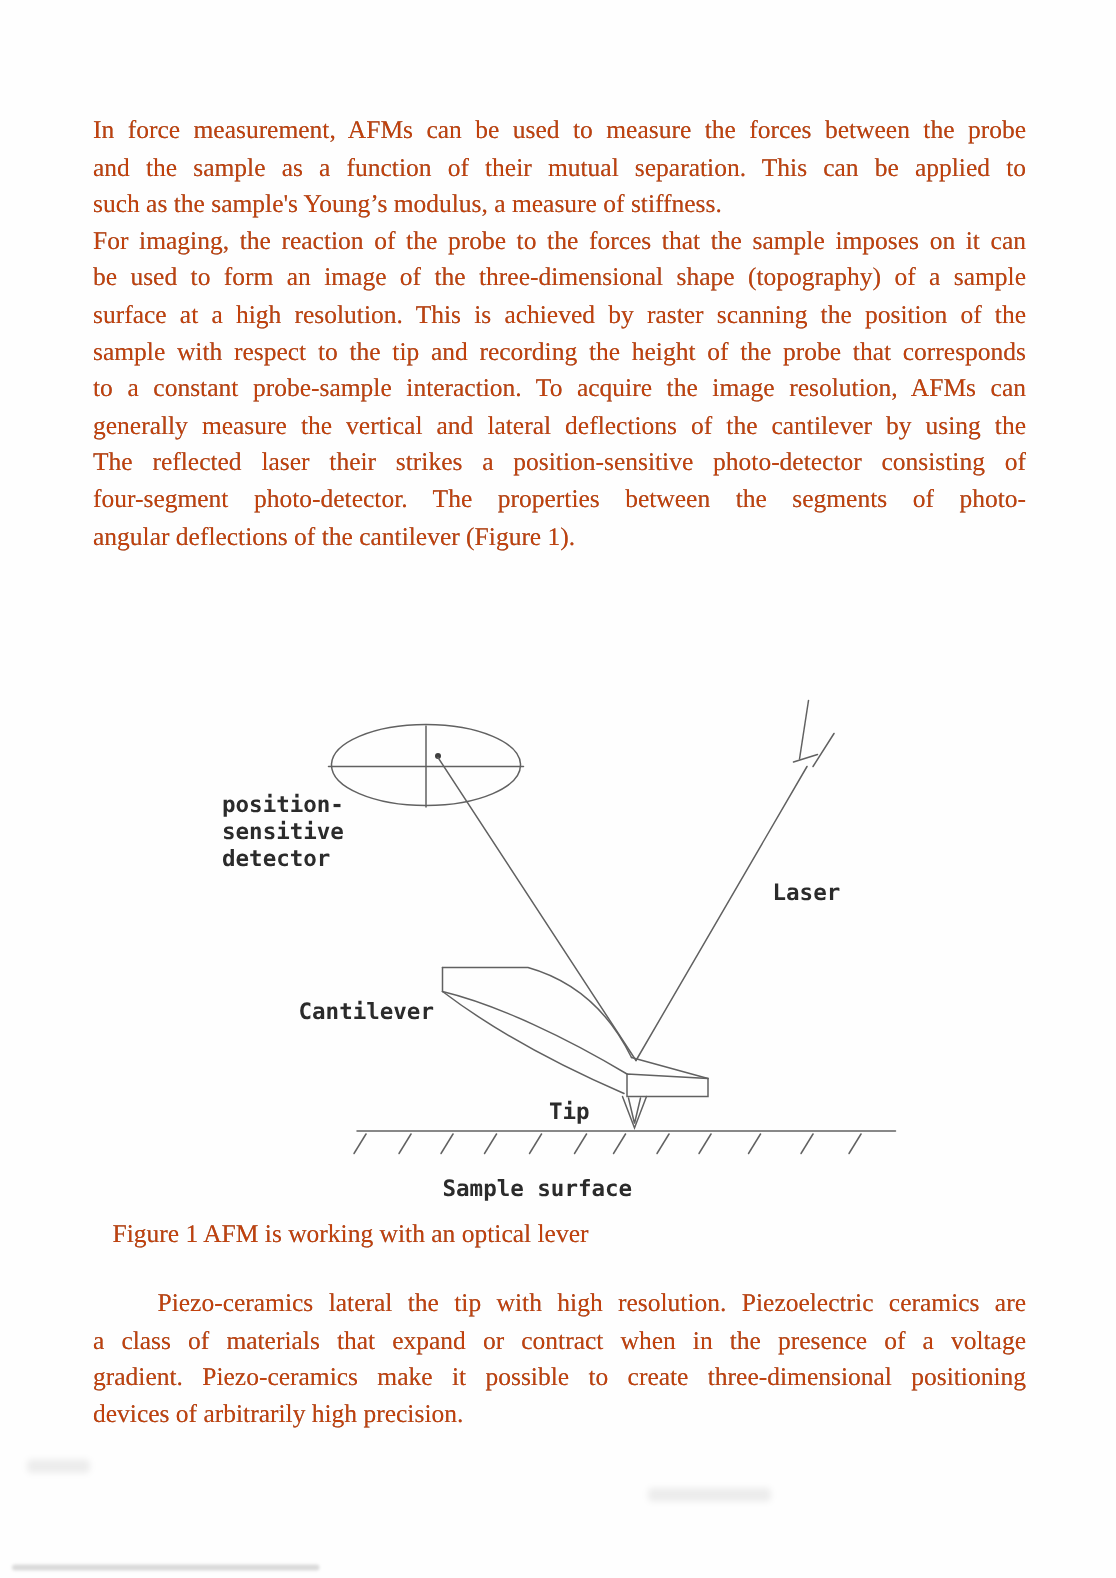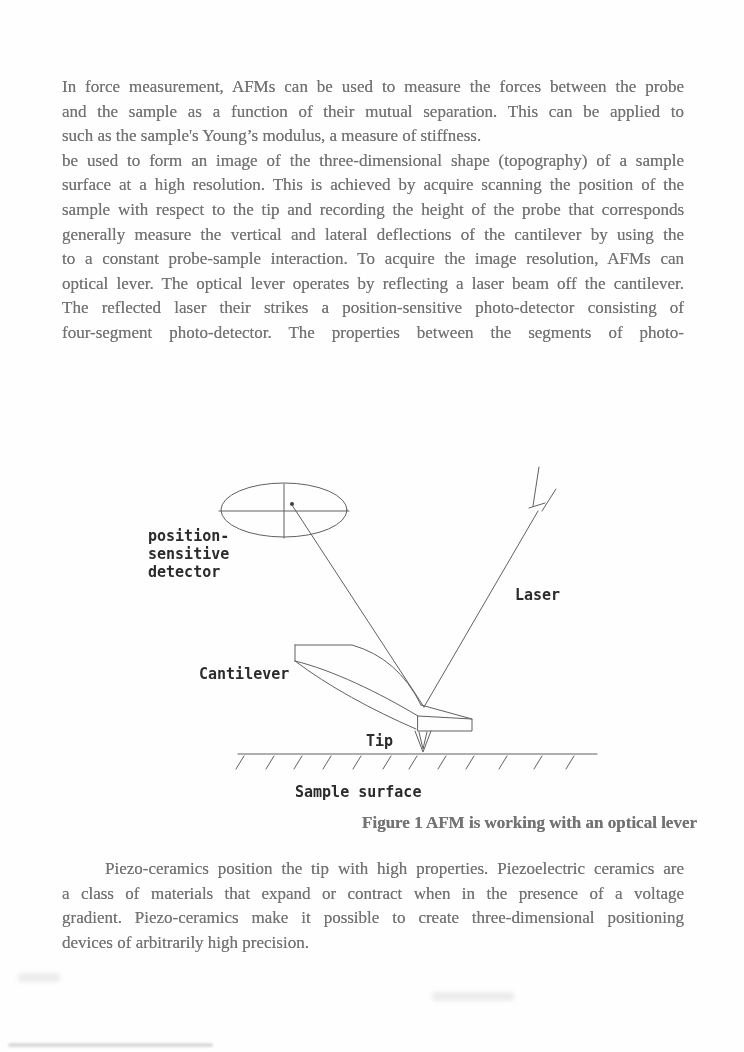--- a/index.html
+++ b/index.html
@@ -1,61 +1,61 @@
 <!DOCTYPE html>
 <html><head>
 <meta charset="utf-8">
 <title>Scanned Page</title>
 <style>
   html,body{margin:0;padding:0;background:#ffffff;}
   .page{
     position:relative;width:744px;height:1052px;background:#fefefe;
     font-family:"Liberation Serif","DejaVu Serif",serif;
-    color:#737373;overflow:hidden;
+    color:#c2410c;overflow:hidden;
   }
   .textblock{position:absolute;left:62px;width:622px;font-size:17px;line-height:24.6px;}
   .textblock .line{
     text-align:justify;text-align-last:justify;
     text-shadow:0 0 0.4px rgba(0,0,0,0.45);
   }
   .textblock .line.last{text-align:right;text-align-last:left;}
   .textblock .line.first-indent{text-indent:43px;}
   .caption{
     position:absolute;left:75px;width:622px;top:811px;
-    text-align:right;font-size:17px;line-height:24px;
+    text-align:left;font-size:17px;line-height:24px;
     text-shadow:0 0 0.4px rgba(0,0,0,0.45);
-    font-weight:bold;
   }
   .figure{position:absolute;left:0;top:0;pointer-events:none;}
   .figlabels text{
     font-family:"DejaVu Sans Mono","Liberation Mono",monospace;
     font-size:15px;font-weight:bold;letter-spacing:0px;
   }
   .smudge{position:absolute;background:rgba(0,0,0,0.07);filter:blur(2px);border-radius:3px;}
 </style>
 </head>
 <body>
 
 <div class="page">
 
   <div class="textblock" style="top:75px">
     <div class="para">
         <div class="line">In force measurement, AFMs can be used to measure the forces between the probe</div>
         <div class="line">and the sample as a function of their mutual separation. This can be applied to</div>
         <div class="line last">such as the sample's Young’s modulus, a measure of stiffness.</div>
       </div>
     <div class="para">
+        <div class="line">For imaging, the reaction of the probe to the forces that the sample imposes on it can</div>
         <div class="line">be used to form an image of the three-dimensional shape (topography) of a sample</div>
-        <div class="line">surface at a high resolution. This is achieved by acquire scanning the position of the</div>
+        <div class="line">surface at a high resolution. This is achieved by raster scanning the position of the</div>
         <div class="line">sample with respect to the tip and recording the height of the probe that corresponds</div>
+        <div class="line">to a constant probe-sample interaction. To acquire the image resolution, AFMs can</div>
         <div class="line">generally measure the vertical and lateral deflections of the cantilever by using the</div>
-        <div class="line">to a constant probe-sample interaction. To acquire the image resolution, AFMs can</div>
-        <div class="line">optical lever. The optical lever operates by reflecting a laser beam off the cantilever.</div>
         <div class="line">The reflected laser their strikes a position-sensitive photo-detector consisting of</div>
         <div class="line">four-segment photo-detector. The properties between the segments of photo-</div>
+        <div class="line last">angular deflections of the cantilever (Figure 1).</div>
       </div>
   </div>
 
   <svg class="figure" width="744" height="1052" viewBox="0 0 744 1052">
     <g fill="none" stroke-width="1" stroke-linecap="round" stroke="#616161">
 
       <ellipse cx="284" cy="510" rx="63" ry="27"></ellipse>
       <line x1="219" y1="511" x2="349" y2="511"></line>
       <line x1="284" y1="484" x2="284" y2="538"></line>
       <circle cx="292" cy="504" r="2" fill="#3f3f3f" stroke="none"></circle>
@@ -103,21 +103,21 @@
       <text x="199" y="679">Cantilever</text>
       <text x="366" y="746">Tip</text>
       <text x="295" y="797">Sample surface</text>
     </g>
   </svg>
 
   <div class="caption">Figure 1 AFM is working with an optical lever</div>
 
   <div class="textblock" style="top:857px">
     <div class="para">
-        <div class="line first-indent">Piezo-ceramics position the tip with high properties. Piezoelectric ceramics are</div>
+        <div class="line first-indent">Piezo-ceramics lateral the tip with high resolution. Piezoelectric ceramics are</div>
         <div class="line">a class of materials that expand or contract when in the presence of a voltage</div>
         <div class="line">gradient. Piezo-ceramics make it possible to create three-dimensional positioning</div>
         <div class="line last">devices of arbitrarily high precision.</div>
       </div>
   </div>
 
   <div class="smudge" style="left:18px;top:973px;width:42px;height:9px"></div>
   <div class="smudge" style="left:432px;top:992px;width:82px;height:9px"></div>
   <div class="smudge" style="left:8px;top:1043px;width:205px;height:4px;background:rgba(0,0,0,0.14);filter:blur(1px)"></div>
 </div>

